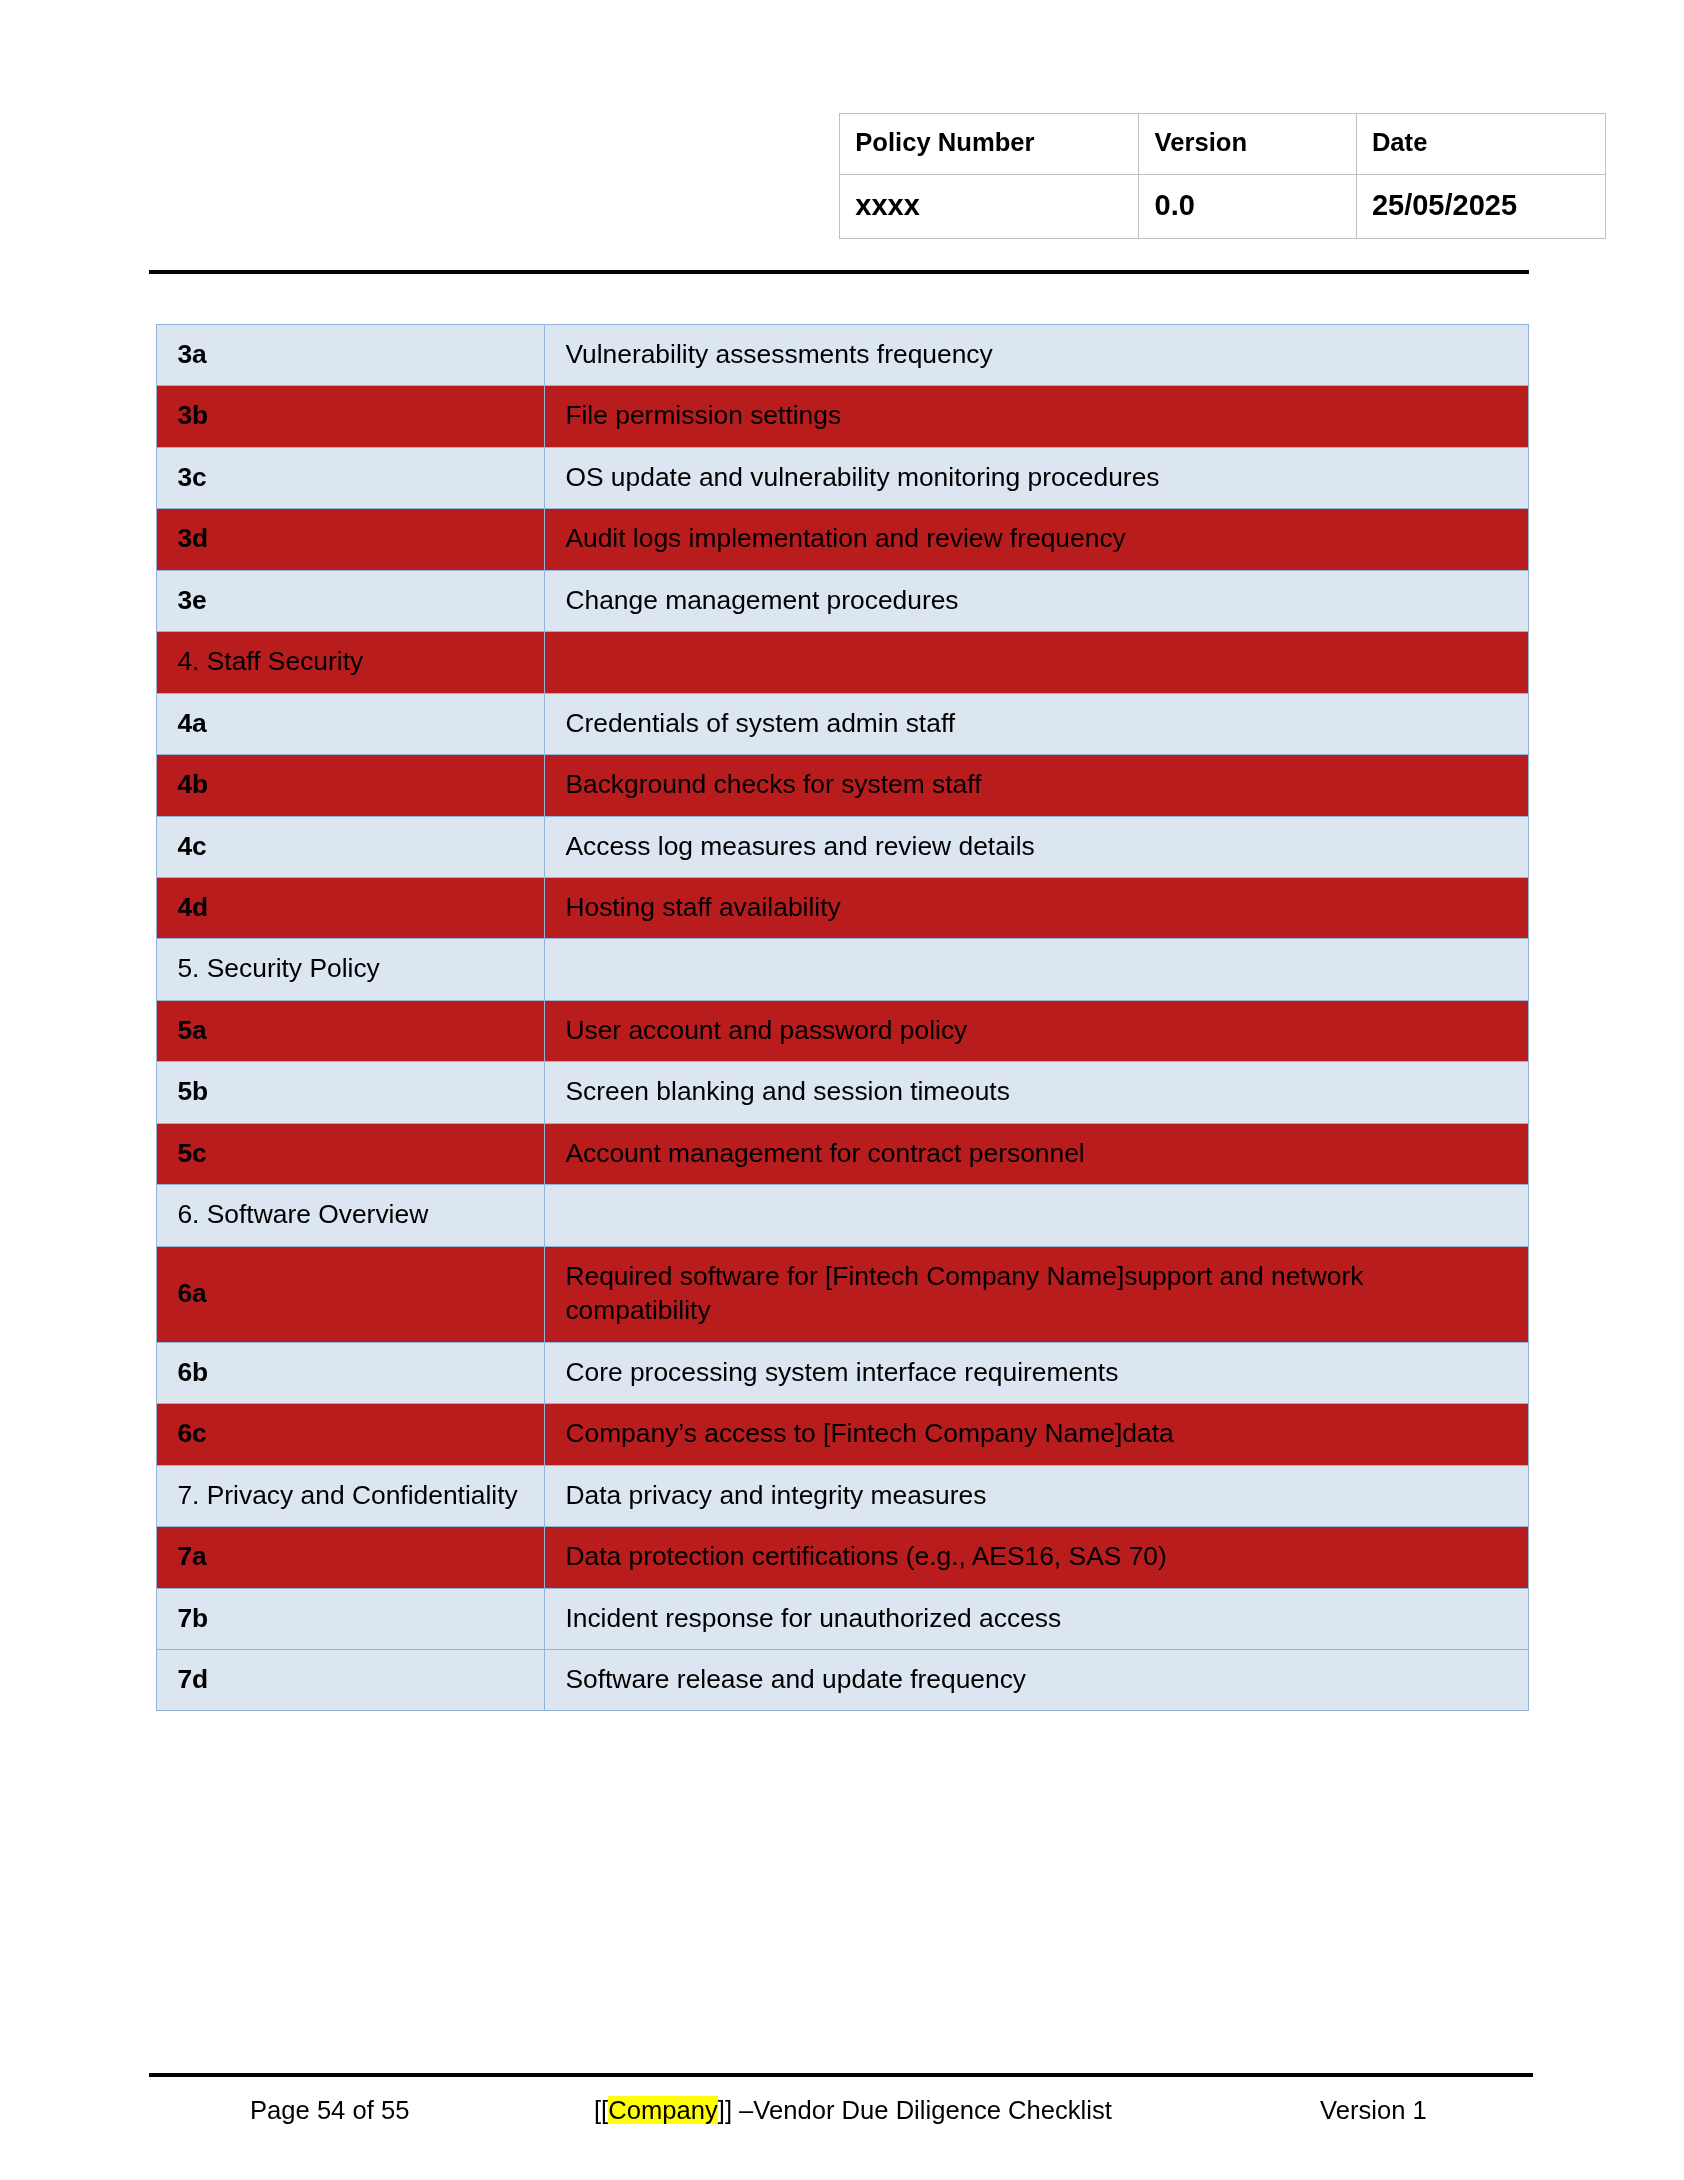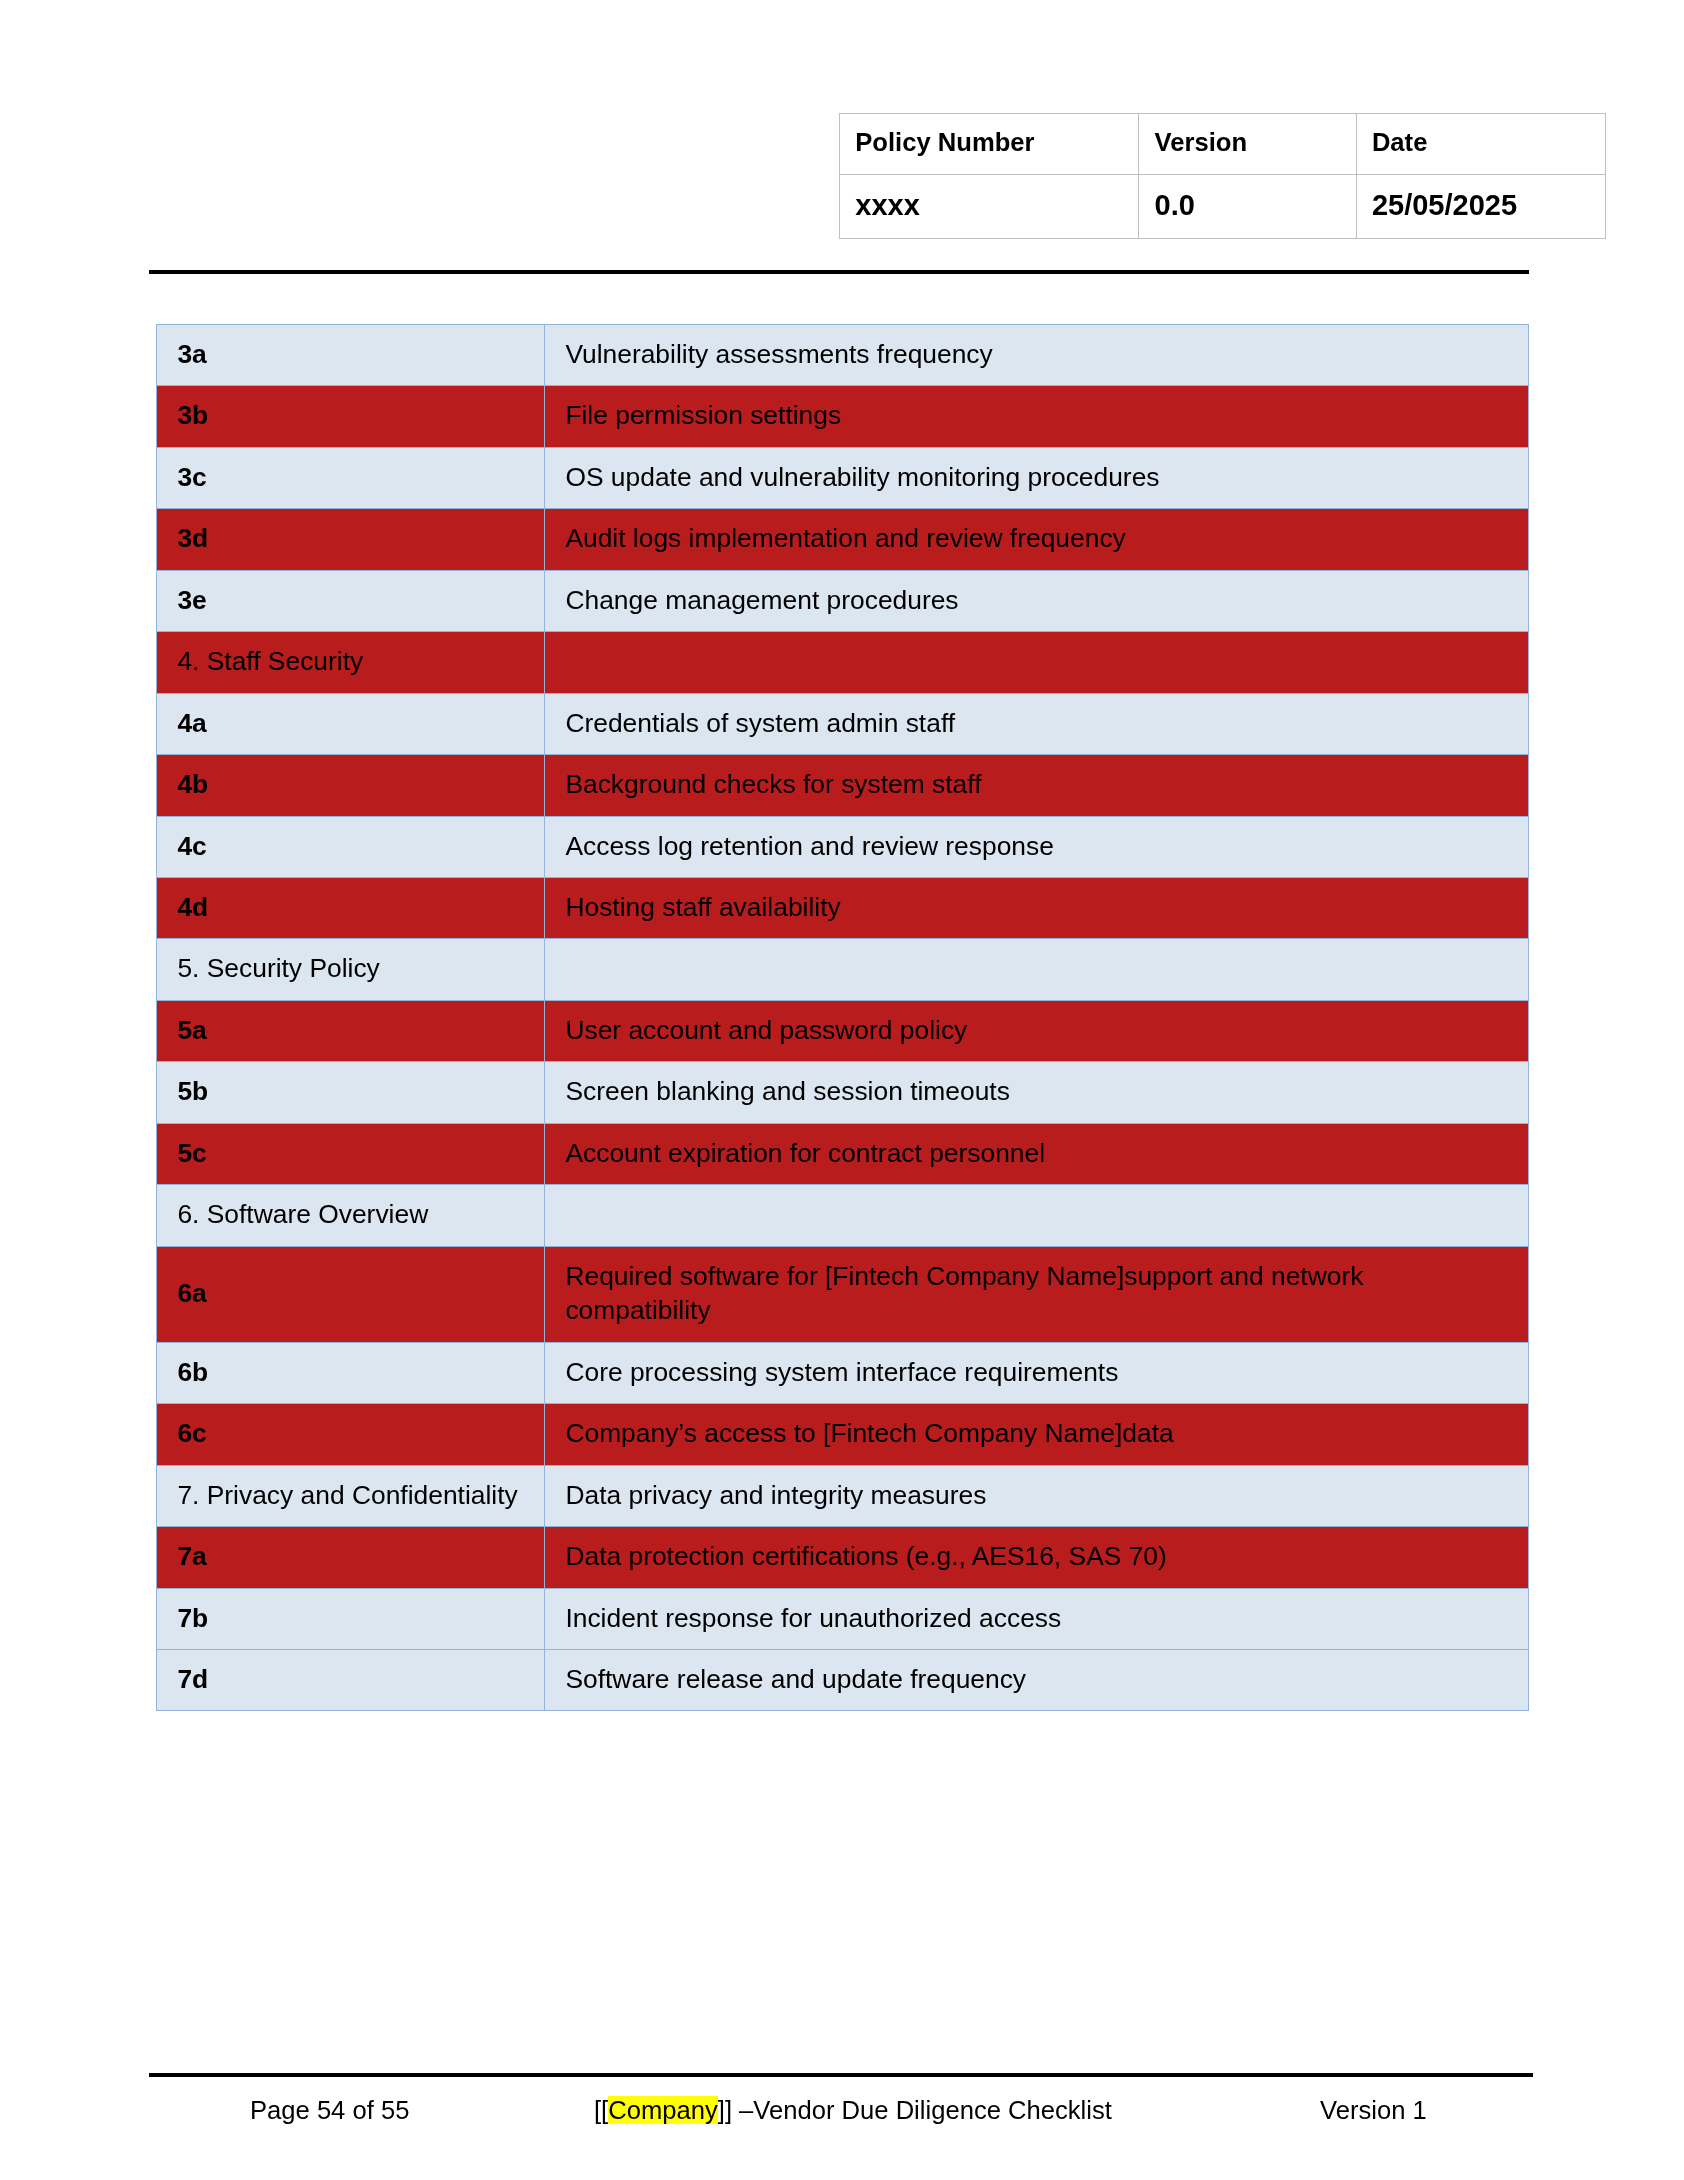--- a/index.html
+++ b/index.html
@@ -183,41 +183,41 @@
         <tr class="shaded">
           <td class="col-id id-bold">4a</td>
           <td class="col-desc">Credentials of system admin staff</td>
         </tr>
         <tr>
           <td class="col-id id-bold">4b</td>
           <td class="col-desc">Background checks for system staff</td>
         </tr>
         <tr class="shaded">
           <td class="col-id id-bold">4c</td>
-          <td class="col-desc">Access log retention and review response</td>
+          <td class="col-desc">Access log measures and review details</td>
         </tr>
         <tr>
           <td class="col-id id-bold">4d</td>
           <td class="col-desc">Hosting staff availability</td>
         </tr>
         <tr class="shaded">
           <td class="col-id">5. Security Policy</td>
           <td class="col-desc"></td>
         </tr>
         <tr>
           <td class="col-id id-bold">5a</td>
           <td class="col-desc">User account and password policy</td>
         </tr>
         <tr class="shaded">
           <td class="col-id id-bold">5b</td>
           <td class="col-desc">Screen blanking and session timeouts</td>
         </tr>
         <tr>
           <td class="col-id id-bold">5c</td>
-          <td class="col-desc">Account expiration for contract personnel</td>
+          <td class="col-desc">Account management for contract personnel</td>
         </tr>
         <tr class="shaded">
           <td class="col-id">6. Software Overview</td>
           <td class="col-desc"></td>
         </tr>
         <tr>
           <td class="col-id id-bold">6a</td>
           <td class="col-desc">Required software for [Fintech Company Name]support and network compatibility</td>
         </tr>
         <tr class="shaded">

